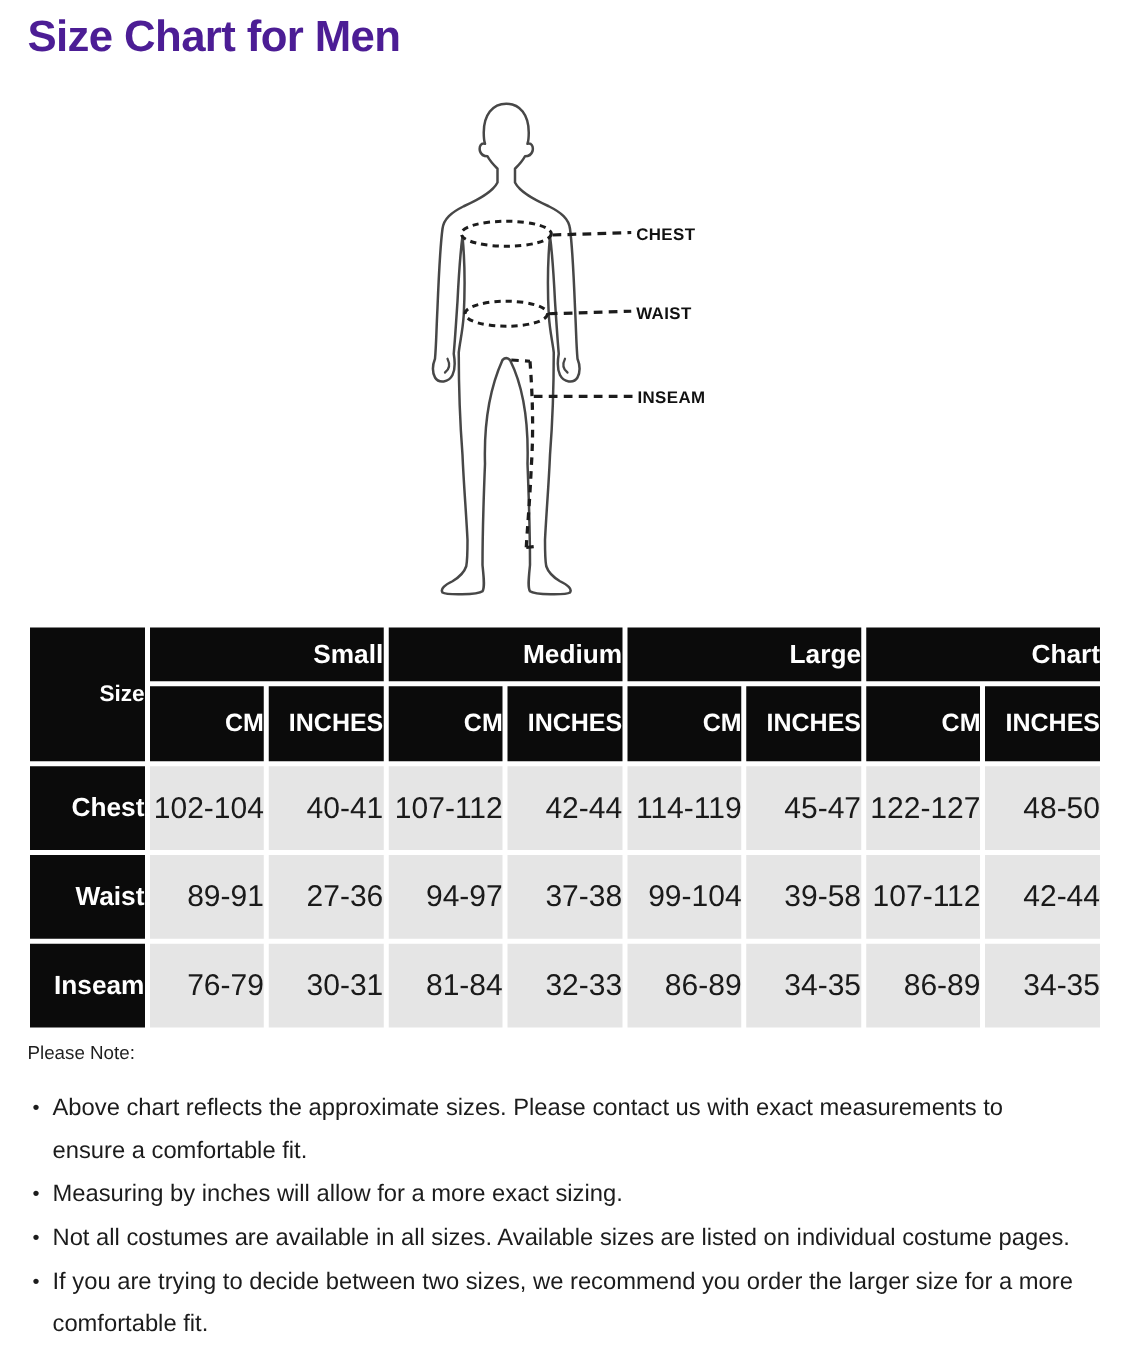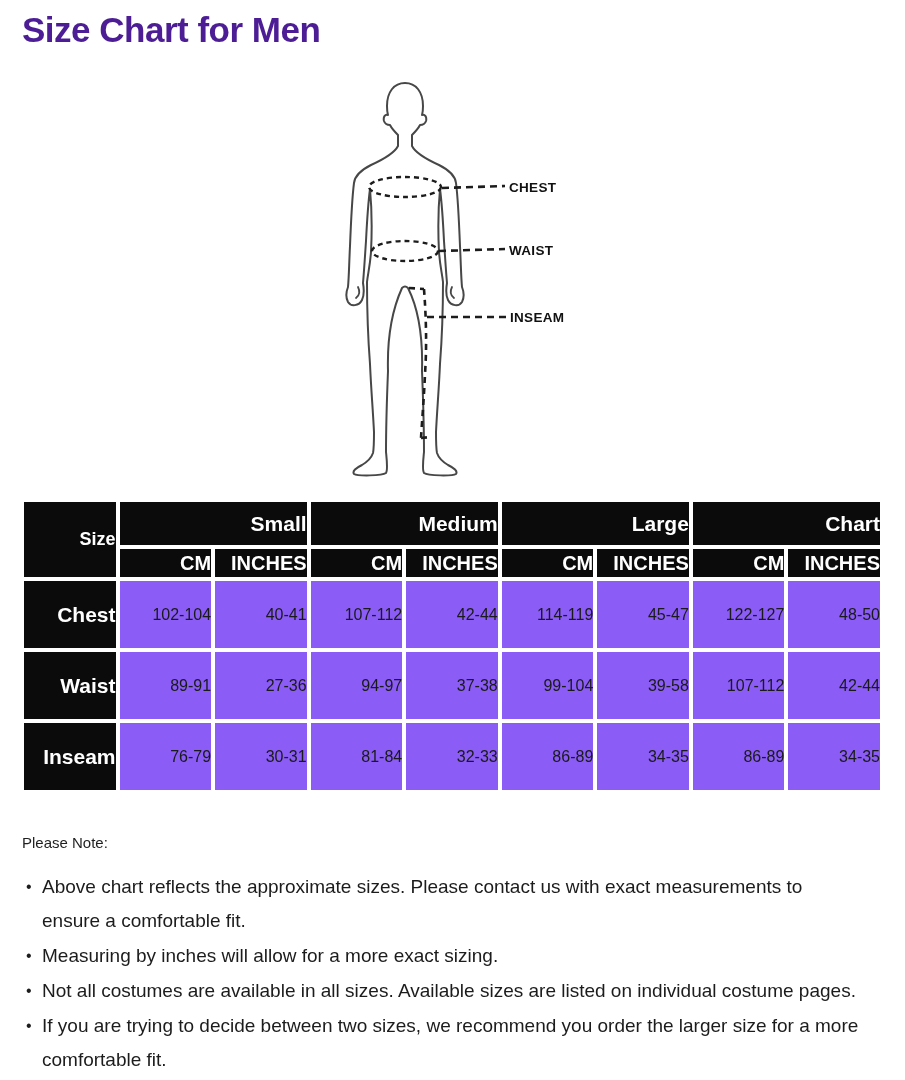--- a/index.html
+++ b/index.html
@@ -34,26 +34,26 @@
     position: absolute; left: 20px; top: 498px;
     width: 864px;
     border-collapse: separate; border-spacing: 4px;
     table-layout: fixed;
   }
   .size-table th, .size-table td { text-align: right; vertical-align: middle; }
   .size-table th {
     background: #0b0b0b; color: #ffffff; font-weight: bold;
   }
   .row-group { height: 43px; font-size: 21px; }
-  .row-units { height: 28px; }
+  .row-units { height: 60px; }
   .row-units th { font-size: 20px; }
   th.corner-size { font-size: 18px; }
   .size-table td {
-    background: #8b5cf6; color: #1a1a1a;
-    height: 67px; font-size: 16px;
+    background: #e5e5e5; color: #1a1a1a;
+    height: 67px; font-size: 24px;
   }
   .size-table th.row-label {
     font-size: 21px; height: 67px;
   }
 
   .notes-heading {
     position: absolute; left: 22px; top: 834px;
     font-size: 15px; color: #1f1f1f;
   }
   ul.notes-list {

